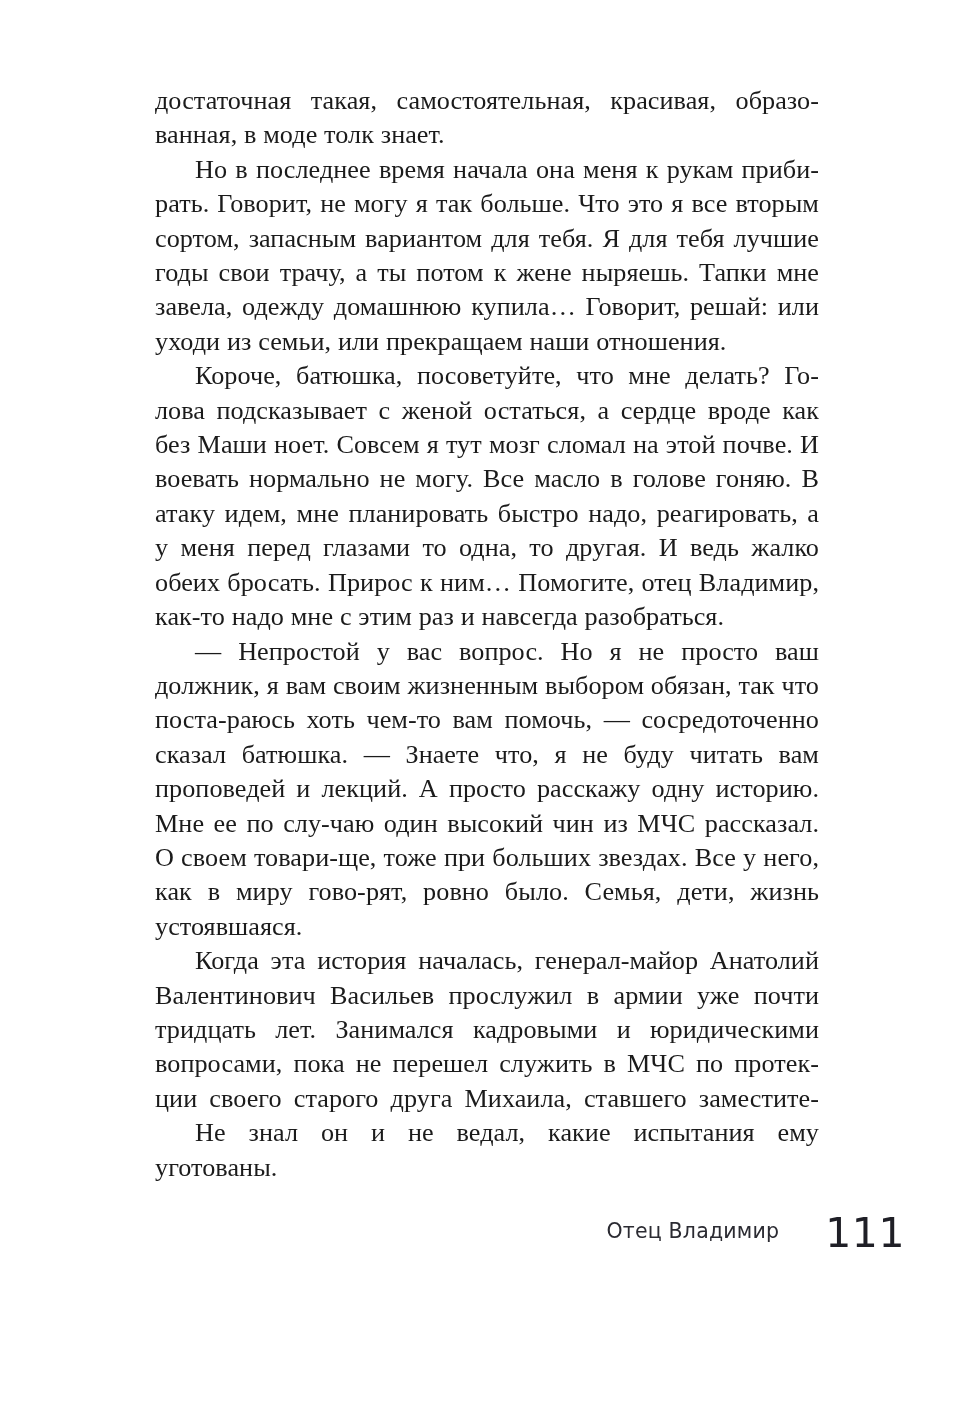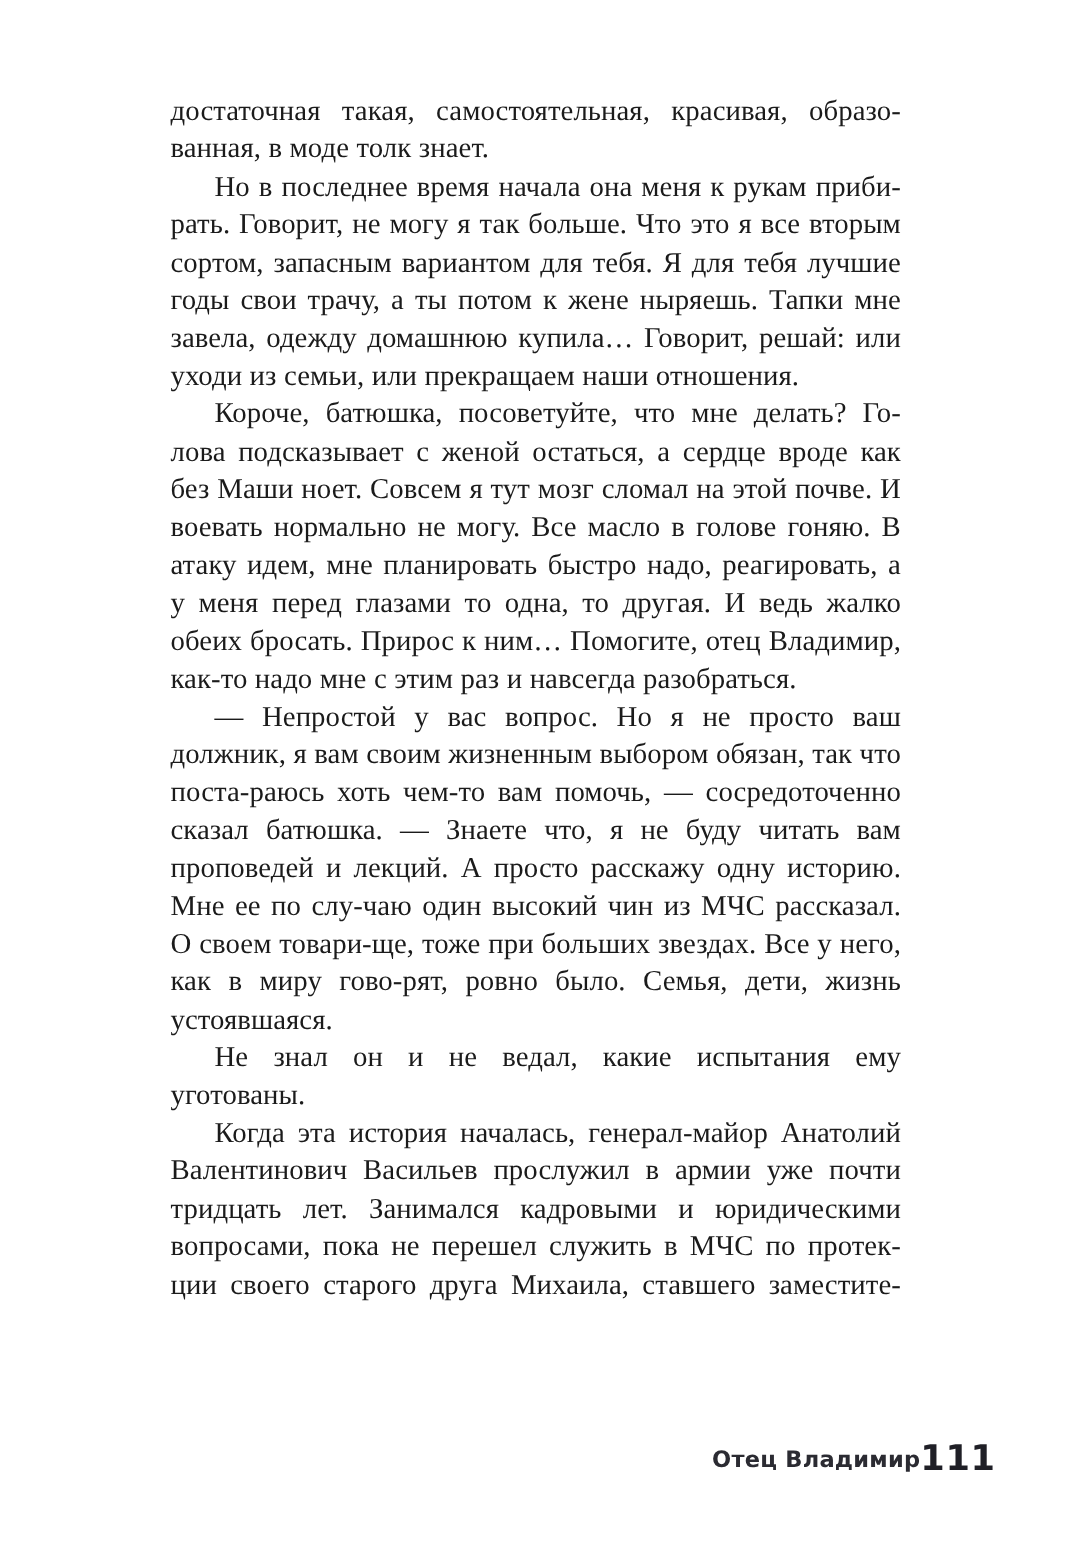--- a/index.html
+++ b/index.html
@@ -50,42 +50,42 @@
     text-indent: 40px;
   }
   
   p.body-par.last-line-justify {
     text-align-last: justify;
   }
 
   #footer {
     position: absolute;
     left: 155px;
-    top: 1300px;
+    top: 1218px;
     width: 750px;
     height: 40px;
     display: flex;
-    align-items: flex-end;
+    align-items: flex-start;
     justify-content: flex-end;
-    font-weight: bold;
   }
   #footer .running-head {
     font-family: "DejaVu Sans", "Liberation Sans", sans-serif;
     font-size: 20.5px;
     line-height: 26px;
     color: #2b2b32;
     letter-spacing: 0.2px;
     white-space: nowrap;
   }
   #footer .page-number {
     font-family: "DejaVu Sans", "Liberation Sans", sans-serif;
-    font-size: 32px;
+    font-size: 41px;
     line-height: 30px;
     color: #1f1f26;
     letter-spacing: 0.5px;
+    margin-left: 46px;
     min-width: 52px;
     text-align: right;
     white-space: nowrap;
   }
 </style>
 </head>
 <body>
 
 <div id="page">
 
@@ -93,23 +93,23 @@
 
     <p class="body-par">достаточная такая, самостоятельная, красивая, образо-ванная, в моде толк знает.</p>
 
     <p class="body-par indented">Но в последнее время начала она меня к рукам приби-рать. Говорит, не могу я так больше. Что это я все вторым сортом, запасным вариантом для тебя. Я для тебя лучшие годы свои трачу, а ты потом к жене ныряешь. Тапки мне завела, одежду домашнюю купила… Говорит, решай: или уходи из семьи, или прекращаем наши отношения.</p>
 
 
     <p class="body-par indented">Короче, батюшка, посоветуйте, что мне делать? Го-лова подсказывает с женой остаться, а сердце вроде как без Маши ноет. Совсем я тут мозг сломал на этой почве. И воевать нормально не могу. Все масло в голове гоняю. В атаку идем, мне планировать быстро надо, реагировать, а у меня перед глазами то одна, то другая. И ведь жалко обеих бросать. Прирос к ним… Помогите, отец Владимир, как-то надо мне с этим раз и навсегда разобраться.</p>
 
     <p class="body-par indented">— Непростой у вас вопрос. Но я не просто ваш должник, я вам своим жизненным выбором обязан, так что поста-раюсь хоть чем-то вам помочь, — сосредоточенно сказал батюшка. — Знаете что, я не буду читать вам проповедей и лекций. А просто расскажу одну историю. Мне ее по слу-чаю один высокий чин из МЧС рассказал. О своем товари-ще, тоже при больших звездах. Все у него, как в миру гово-рят, ровно было. Семья, дети, жизнь устоявшаяся.</p>
 
+    <p class="body-par indented last-line-justify">Когда эта история началась, генерал-майор Анатолий Валентинович Васильев прослужил в армии уже почти тридцать лет. Занимался кадровыми и юридическими вопросами, пока не перешел служить в МЧС по протек-ции своего старого друга Михаила, ставшего заместите-</p>
+
     <p class="body-par indented">Не знал он и не ведал, какие испытания ему уготованы.</p>
-
-    <p class="body-par indented last-line-justify">Когда эта история началась, генерал-майор Анатолий Валентинович Васильев прослужил в армии уже почти тридцать лет. Занимался кадровыми и юридическими вопросами, пока не перешел служить в МЧС по протек-ции своего старого друга Михаила, ставшего заместите-</p>
 
   </div>
 
   <div id="footer">
     <span class="running-head">Отец Владимир</span>
     <span class="page-number">111</span>
   </div>
 
 </div>
 

